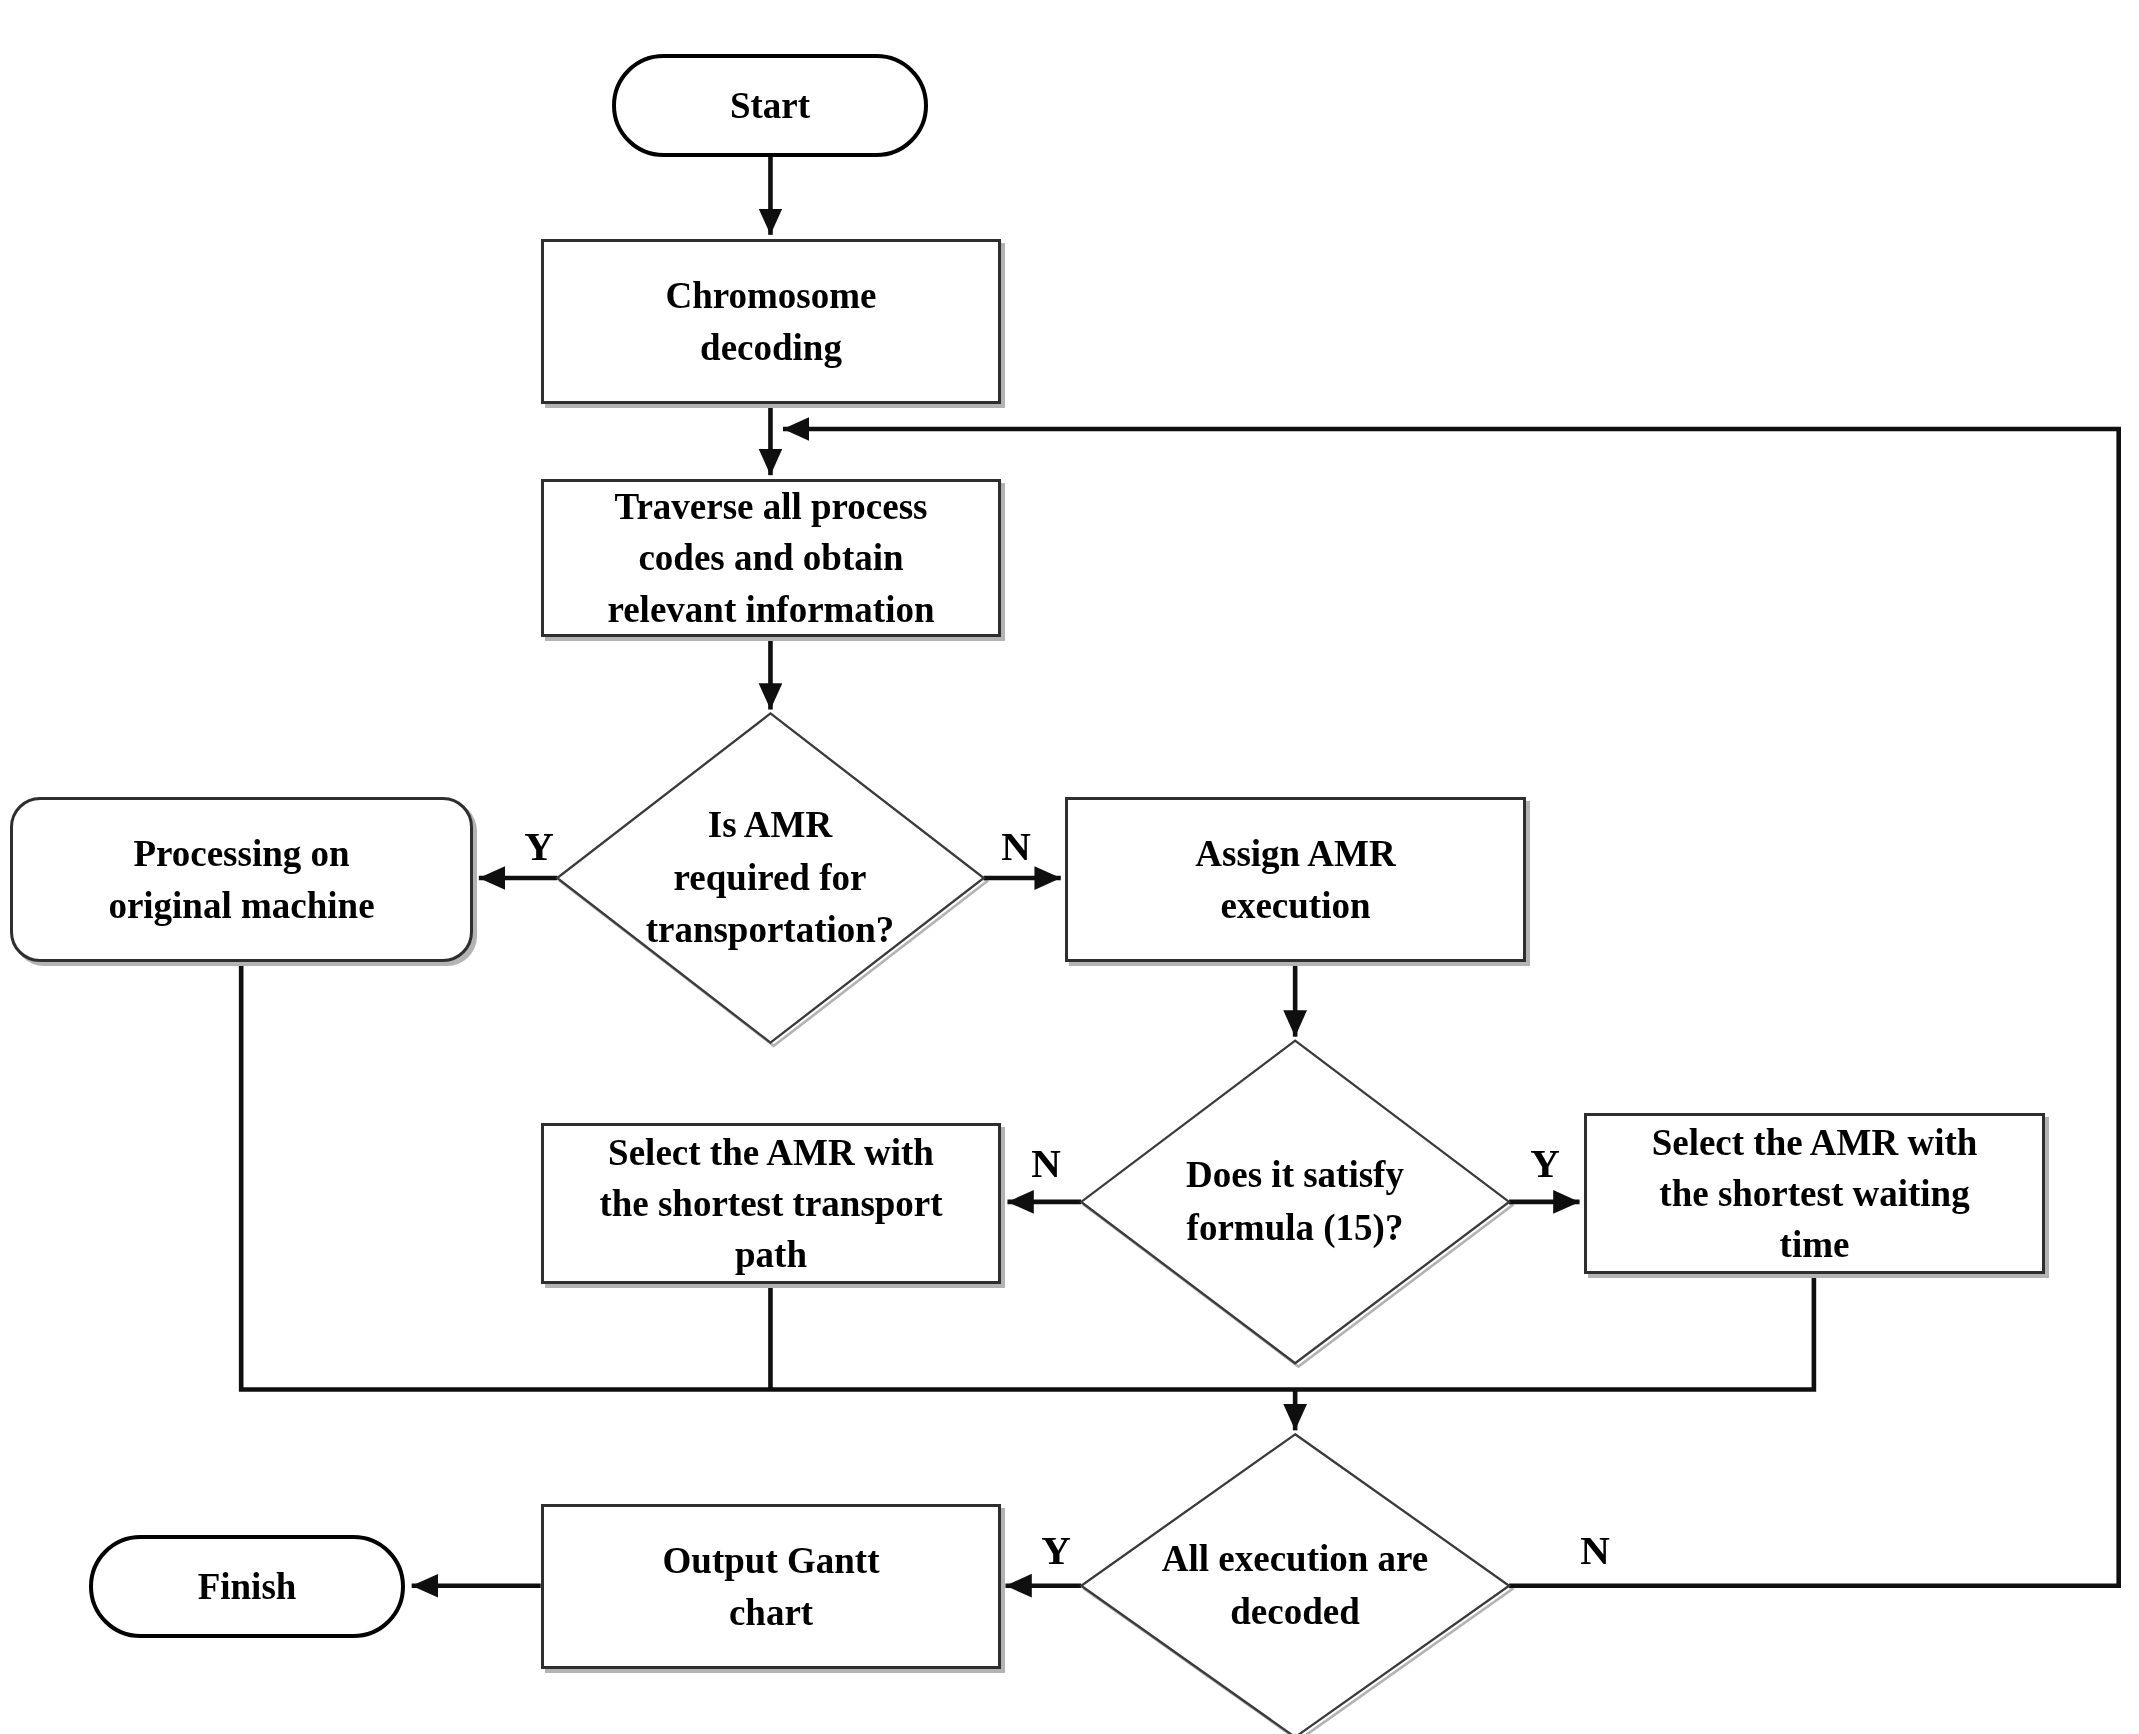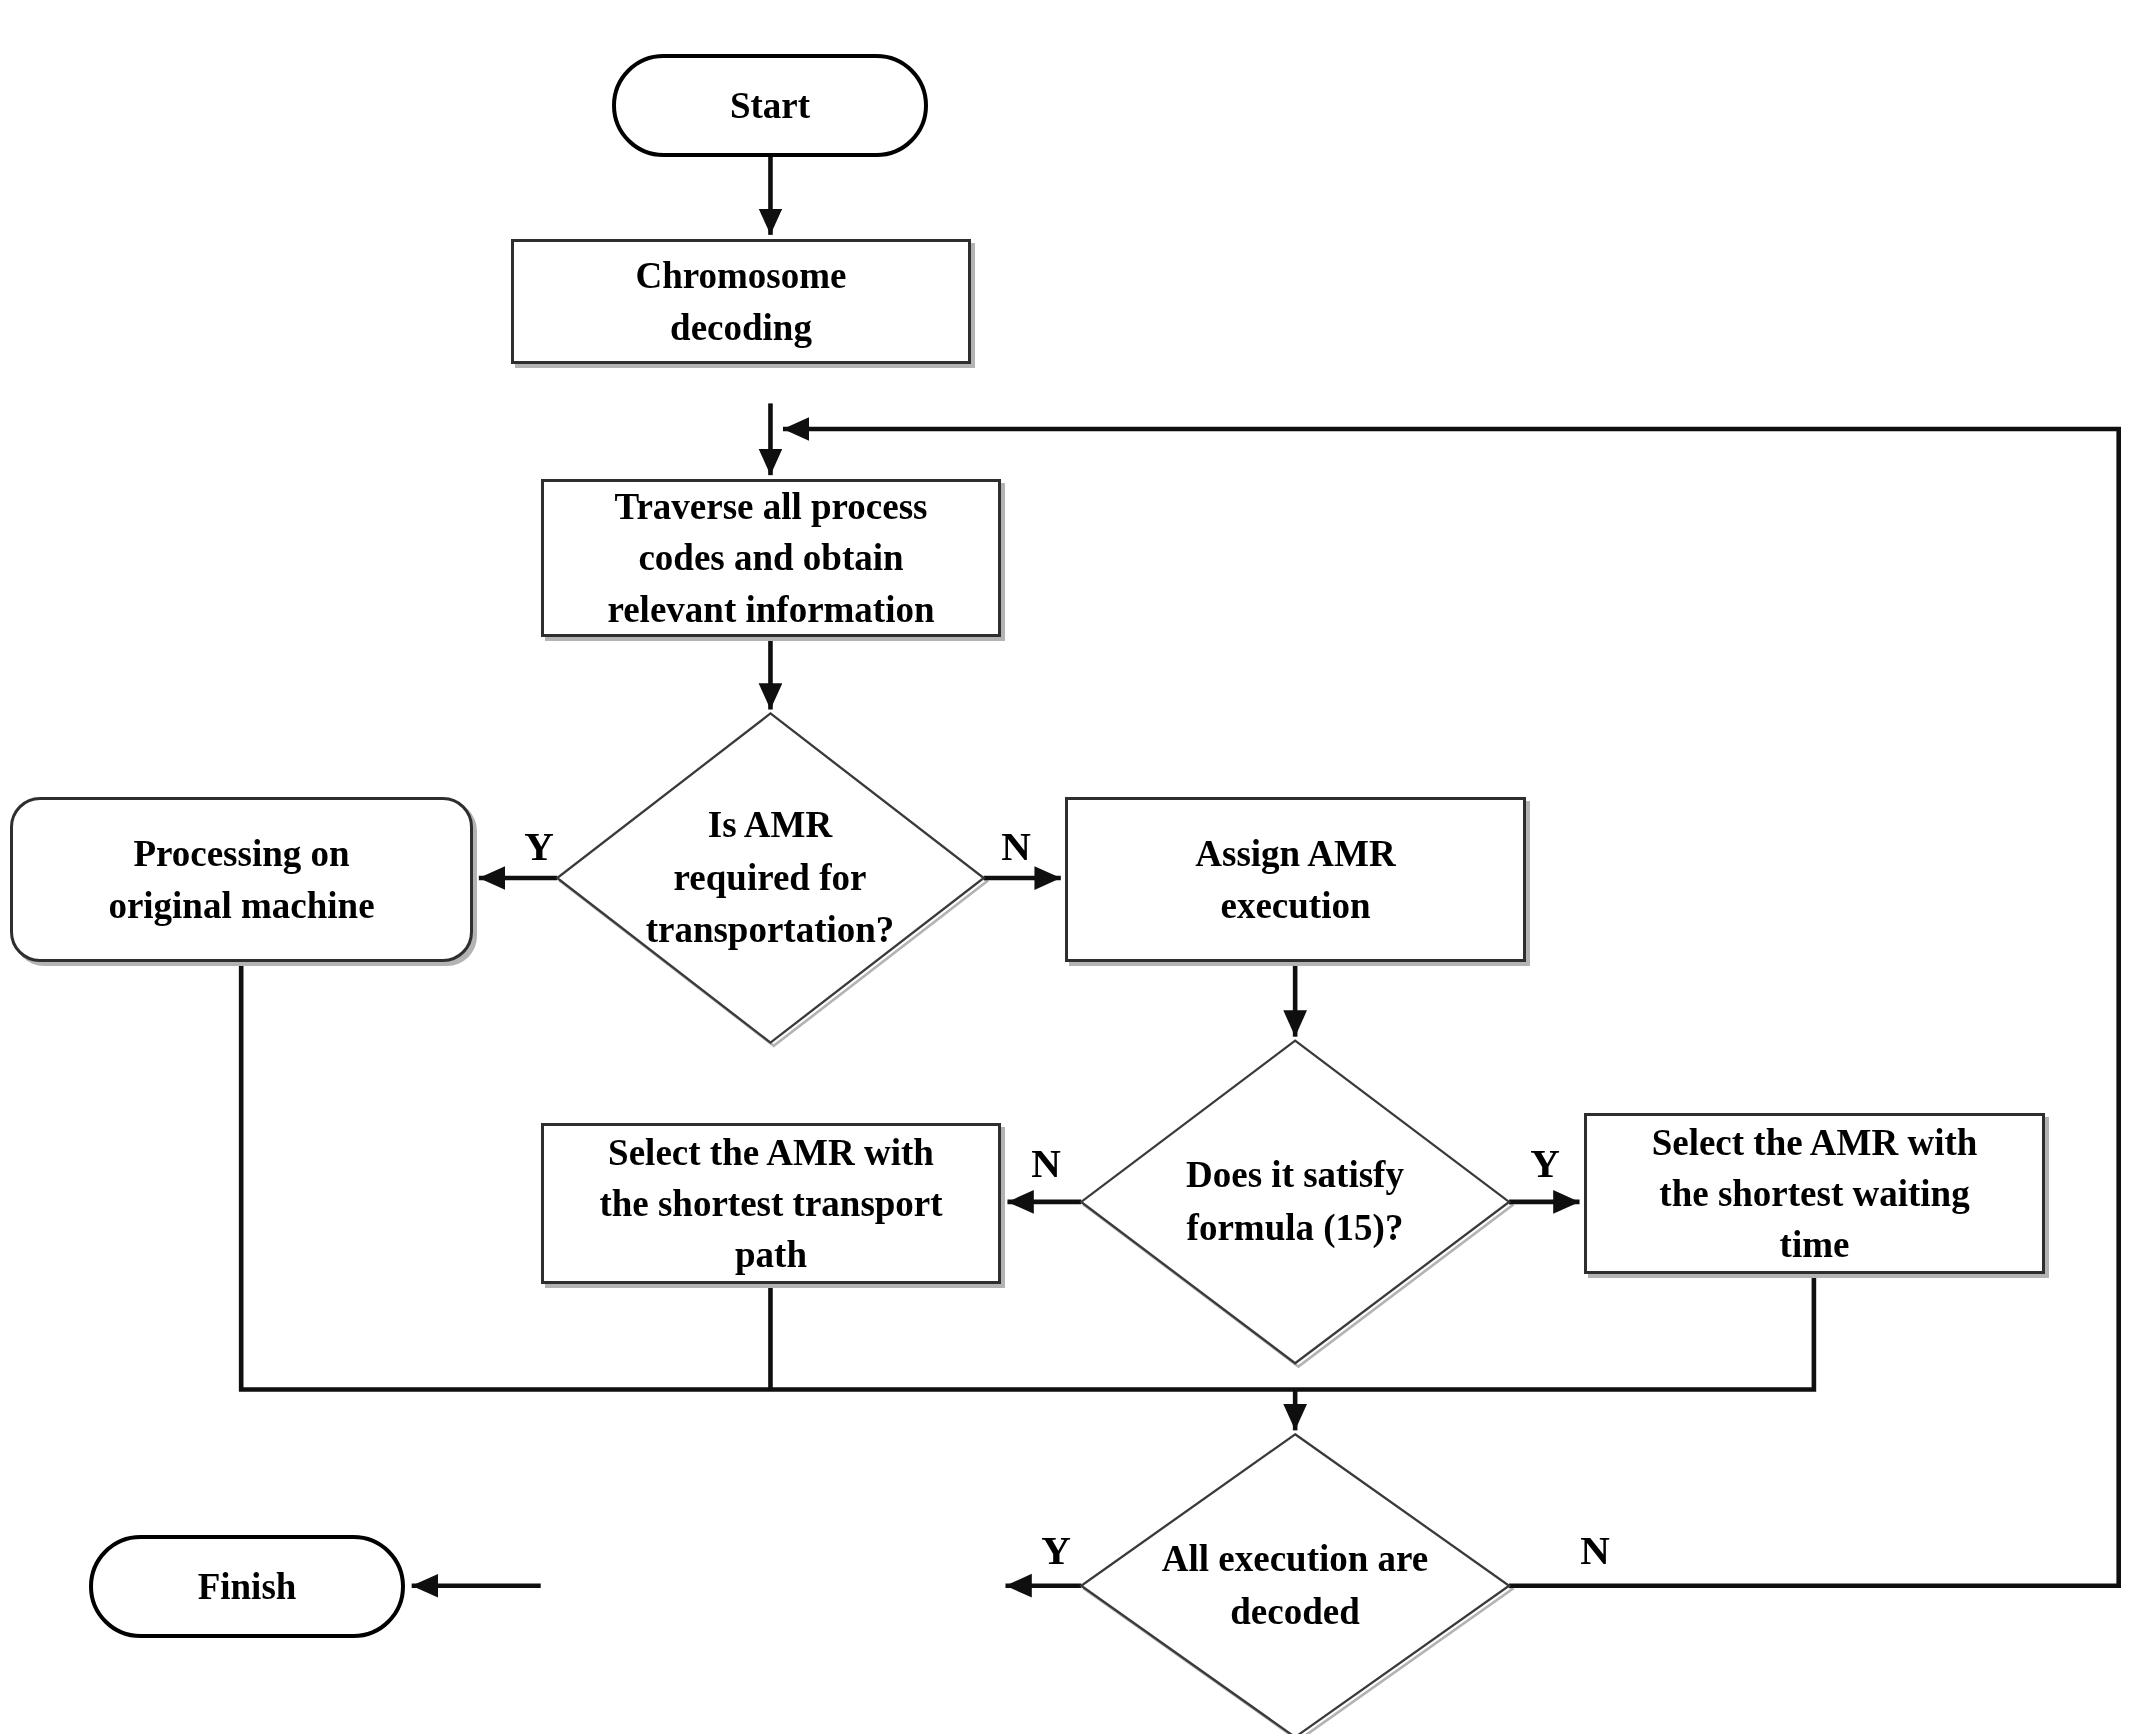--- a/index.html
+++ b/index.html
@@ -59,41 +59,43 @@
     <path d="M1642 2348 L1527 2348" fill="none" stroke="#0f0f0f" stroke-width="7" marker-end="url(#arw)"></path>
     <path d="M821 2348 L625 2348" fill="none" stroke="#0f0f0f" stroke-width="7" marker-end="url(#arw)"></path>
 
     <polygon points="1170,1023 1494,1273 1170,1523 846,1273" fill="#ffffff" stroke="#3a3a3a" stroke-width="3.5"></polygon>
     <polygon points="1967,1520 2292,1765 1967,2010 1642,1765" fill="#ffffff" stroke="#3a3a3a" stroke-width="3.5"></polygon>
     <polygon points="1967,2118 2292,2348 1967,2578 1642,2348" fill="#ffffff" stroke="#3a3a3a" stroke-width="3.5"></polygon>
   </svg>
 
   <div class="node terminal" style="left:612px;top:14px;width:316px;height:103px;"><span>Start</span></div>
 
-  <div class="node" style="left:511px;top:199px;width:460px;height:125px;"><span>Chromosome
+  <div class="node" style="left:541px;top:199px;width:460px;height:165px;"><span>Chromosome
 decoding</span></div>
 
   <div class="node" style="left:541px;top:439px;width:460px;height:158px;"><span>Traverse all process
 codes and obtain
 relevant information</span></div>
 
   <div class="node" style="left:10px;top:757px;width:463px;height:165px;border-radius:30px;"><span>Processing on
 original machine</span></div>
 
   <div class="node" style="left:1065px;top:757px;width:461px;height:165px;"><span>Assign AMR
 execution</span></div>
 
   <div class="node" style="left:541px;top:1083px;width:460px;height:161px;"><span>Select the AMR with
 the shortest transport
 path</span></div>
 
   <div class="node" style="left:1584px;top:1073px;width:461px;height:161px;"><span>Select the AMR with
 the shortest waiting
 time</span></div>
 
+  <div class="node" style="left:541px;top:1464px;width:460px;height:165px;"><span>Output Gantt
+chart</span></div>
 
   <div class="node terminal" style="left:89px;top:1495px;width:316px;height:103px;"><span>Finish</span></div>
 
   <div class="dtext" style="left:770px;top:838px;">Is AMR
 required for
 transportation?</div>
   <div class="dtext" style="left:1295px;top:1162px;">Does it satisfy
 formula (15)?</div>
   <div class="dtext" style="left:1295px;top:1546px;">All execution are
 decoded</div>

